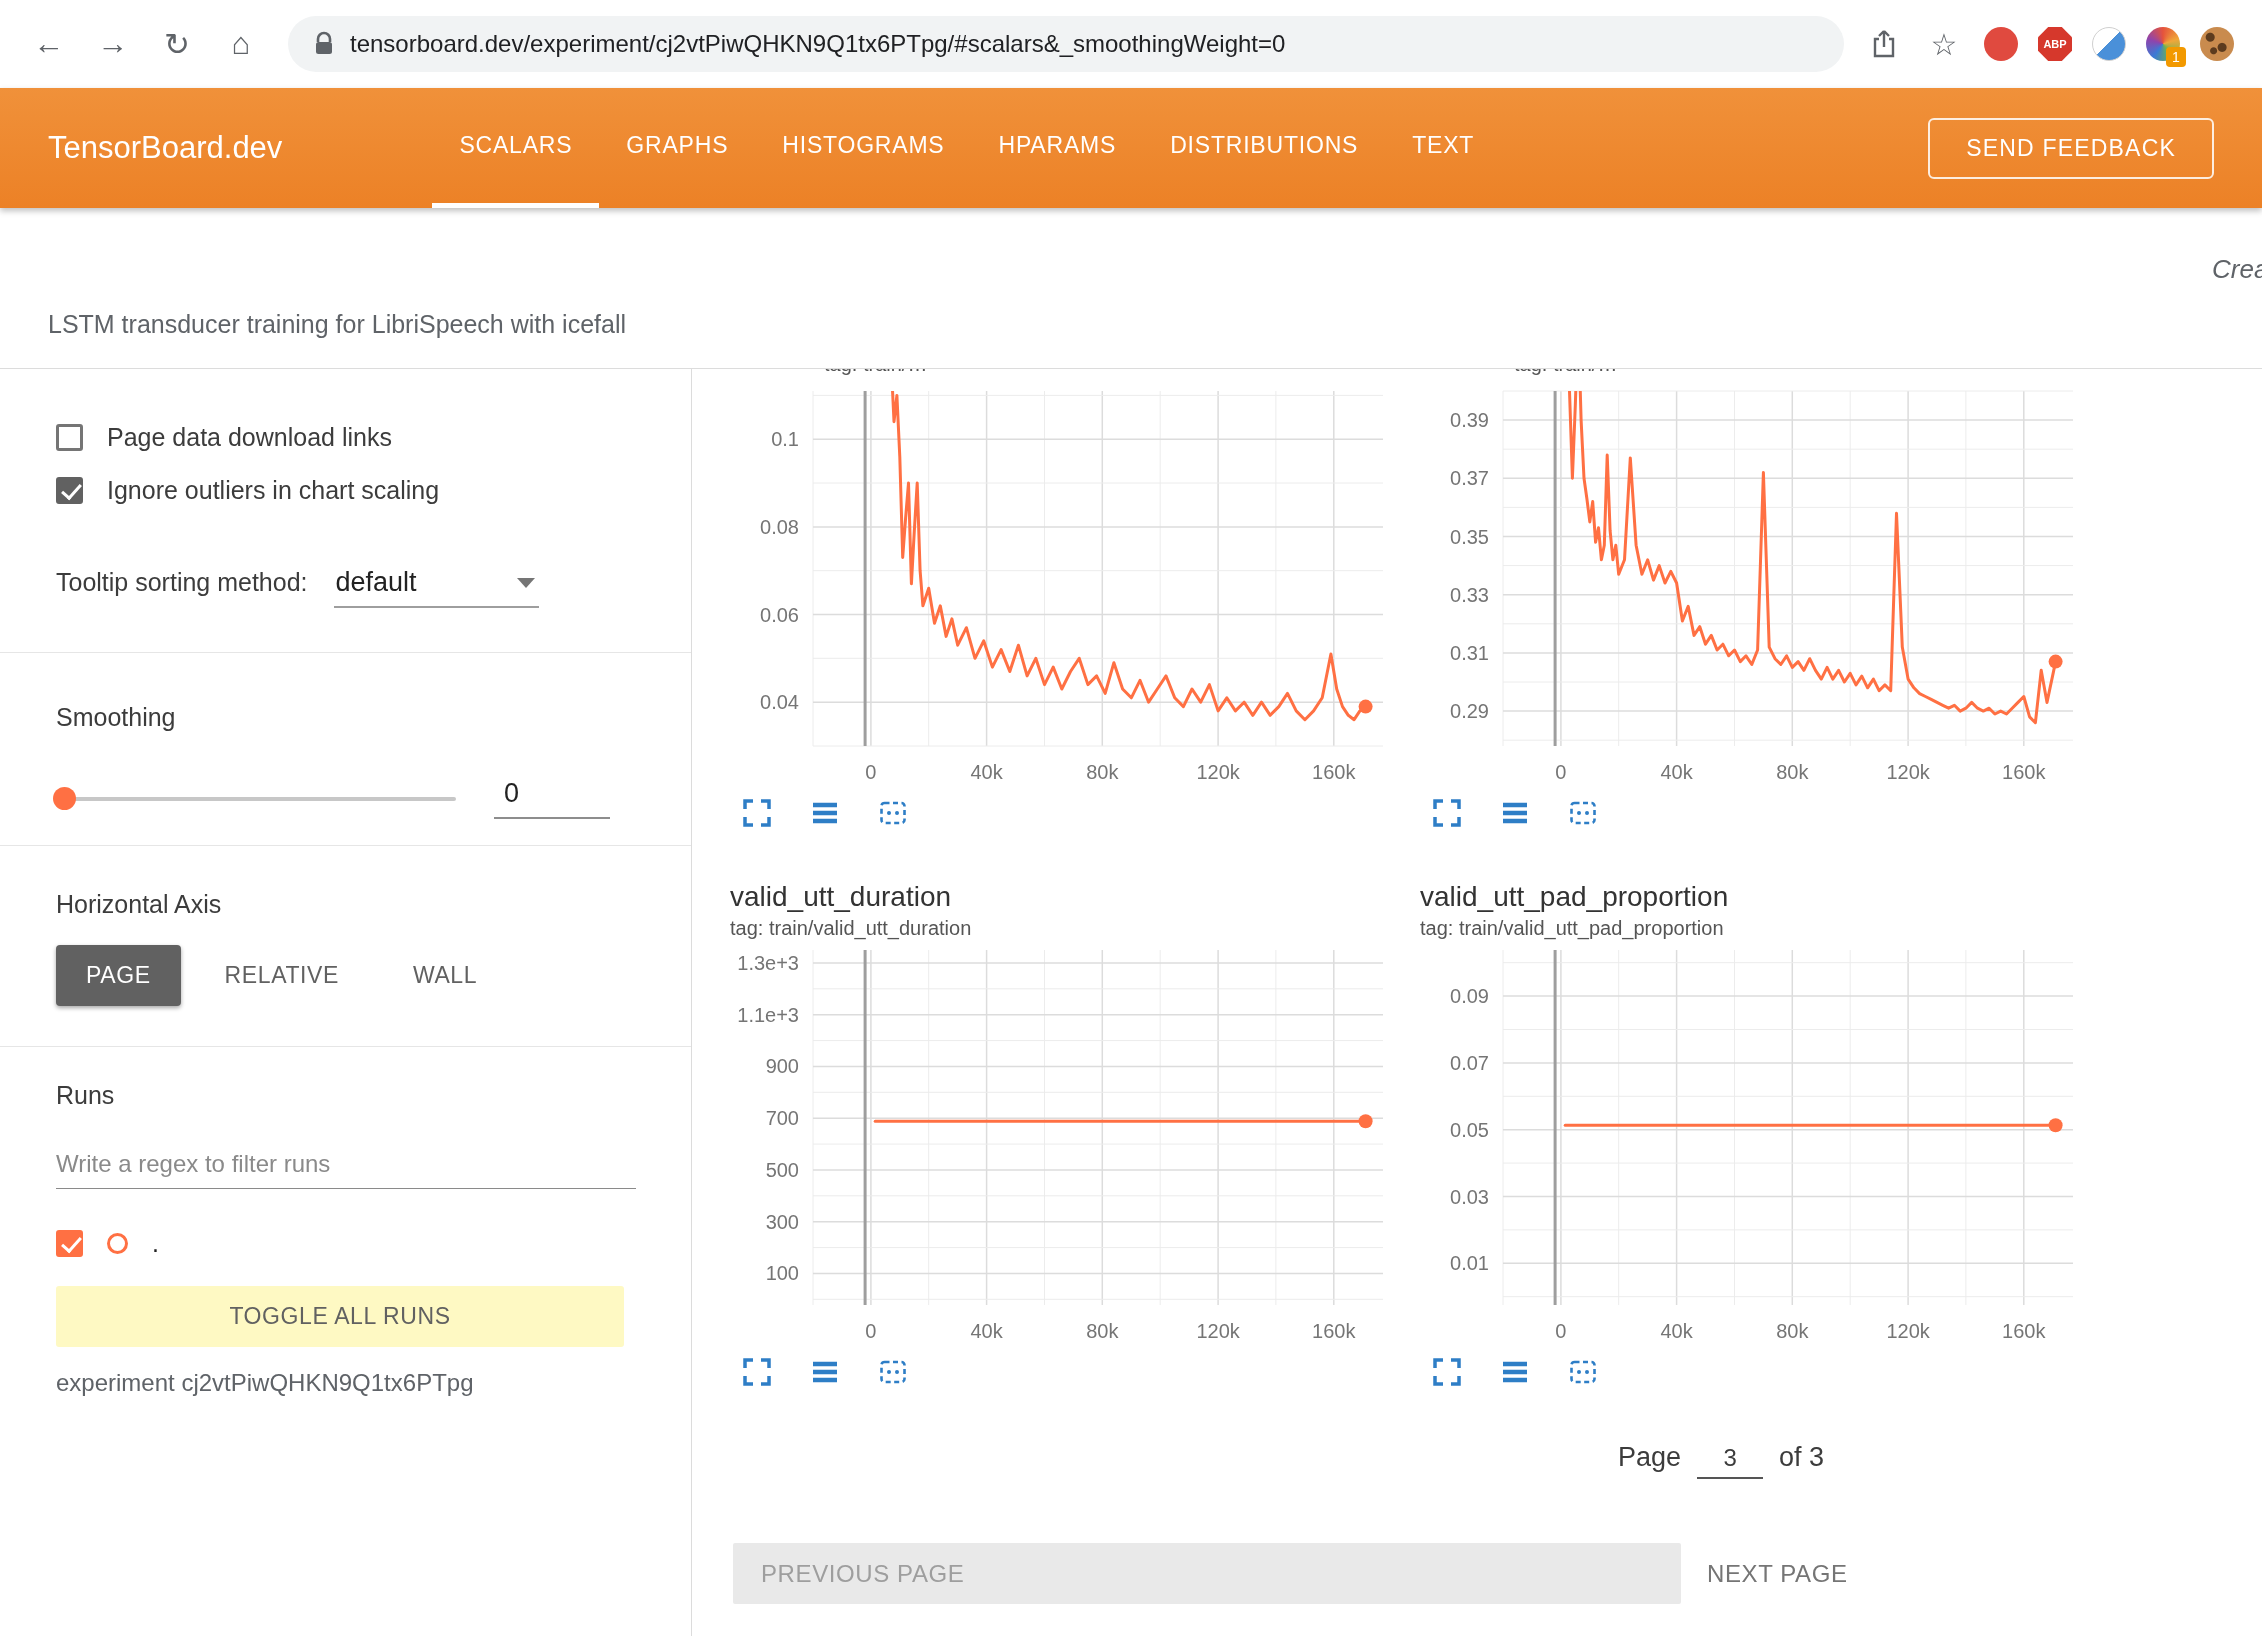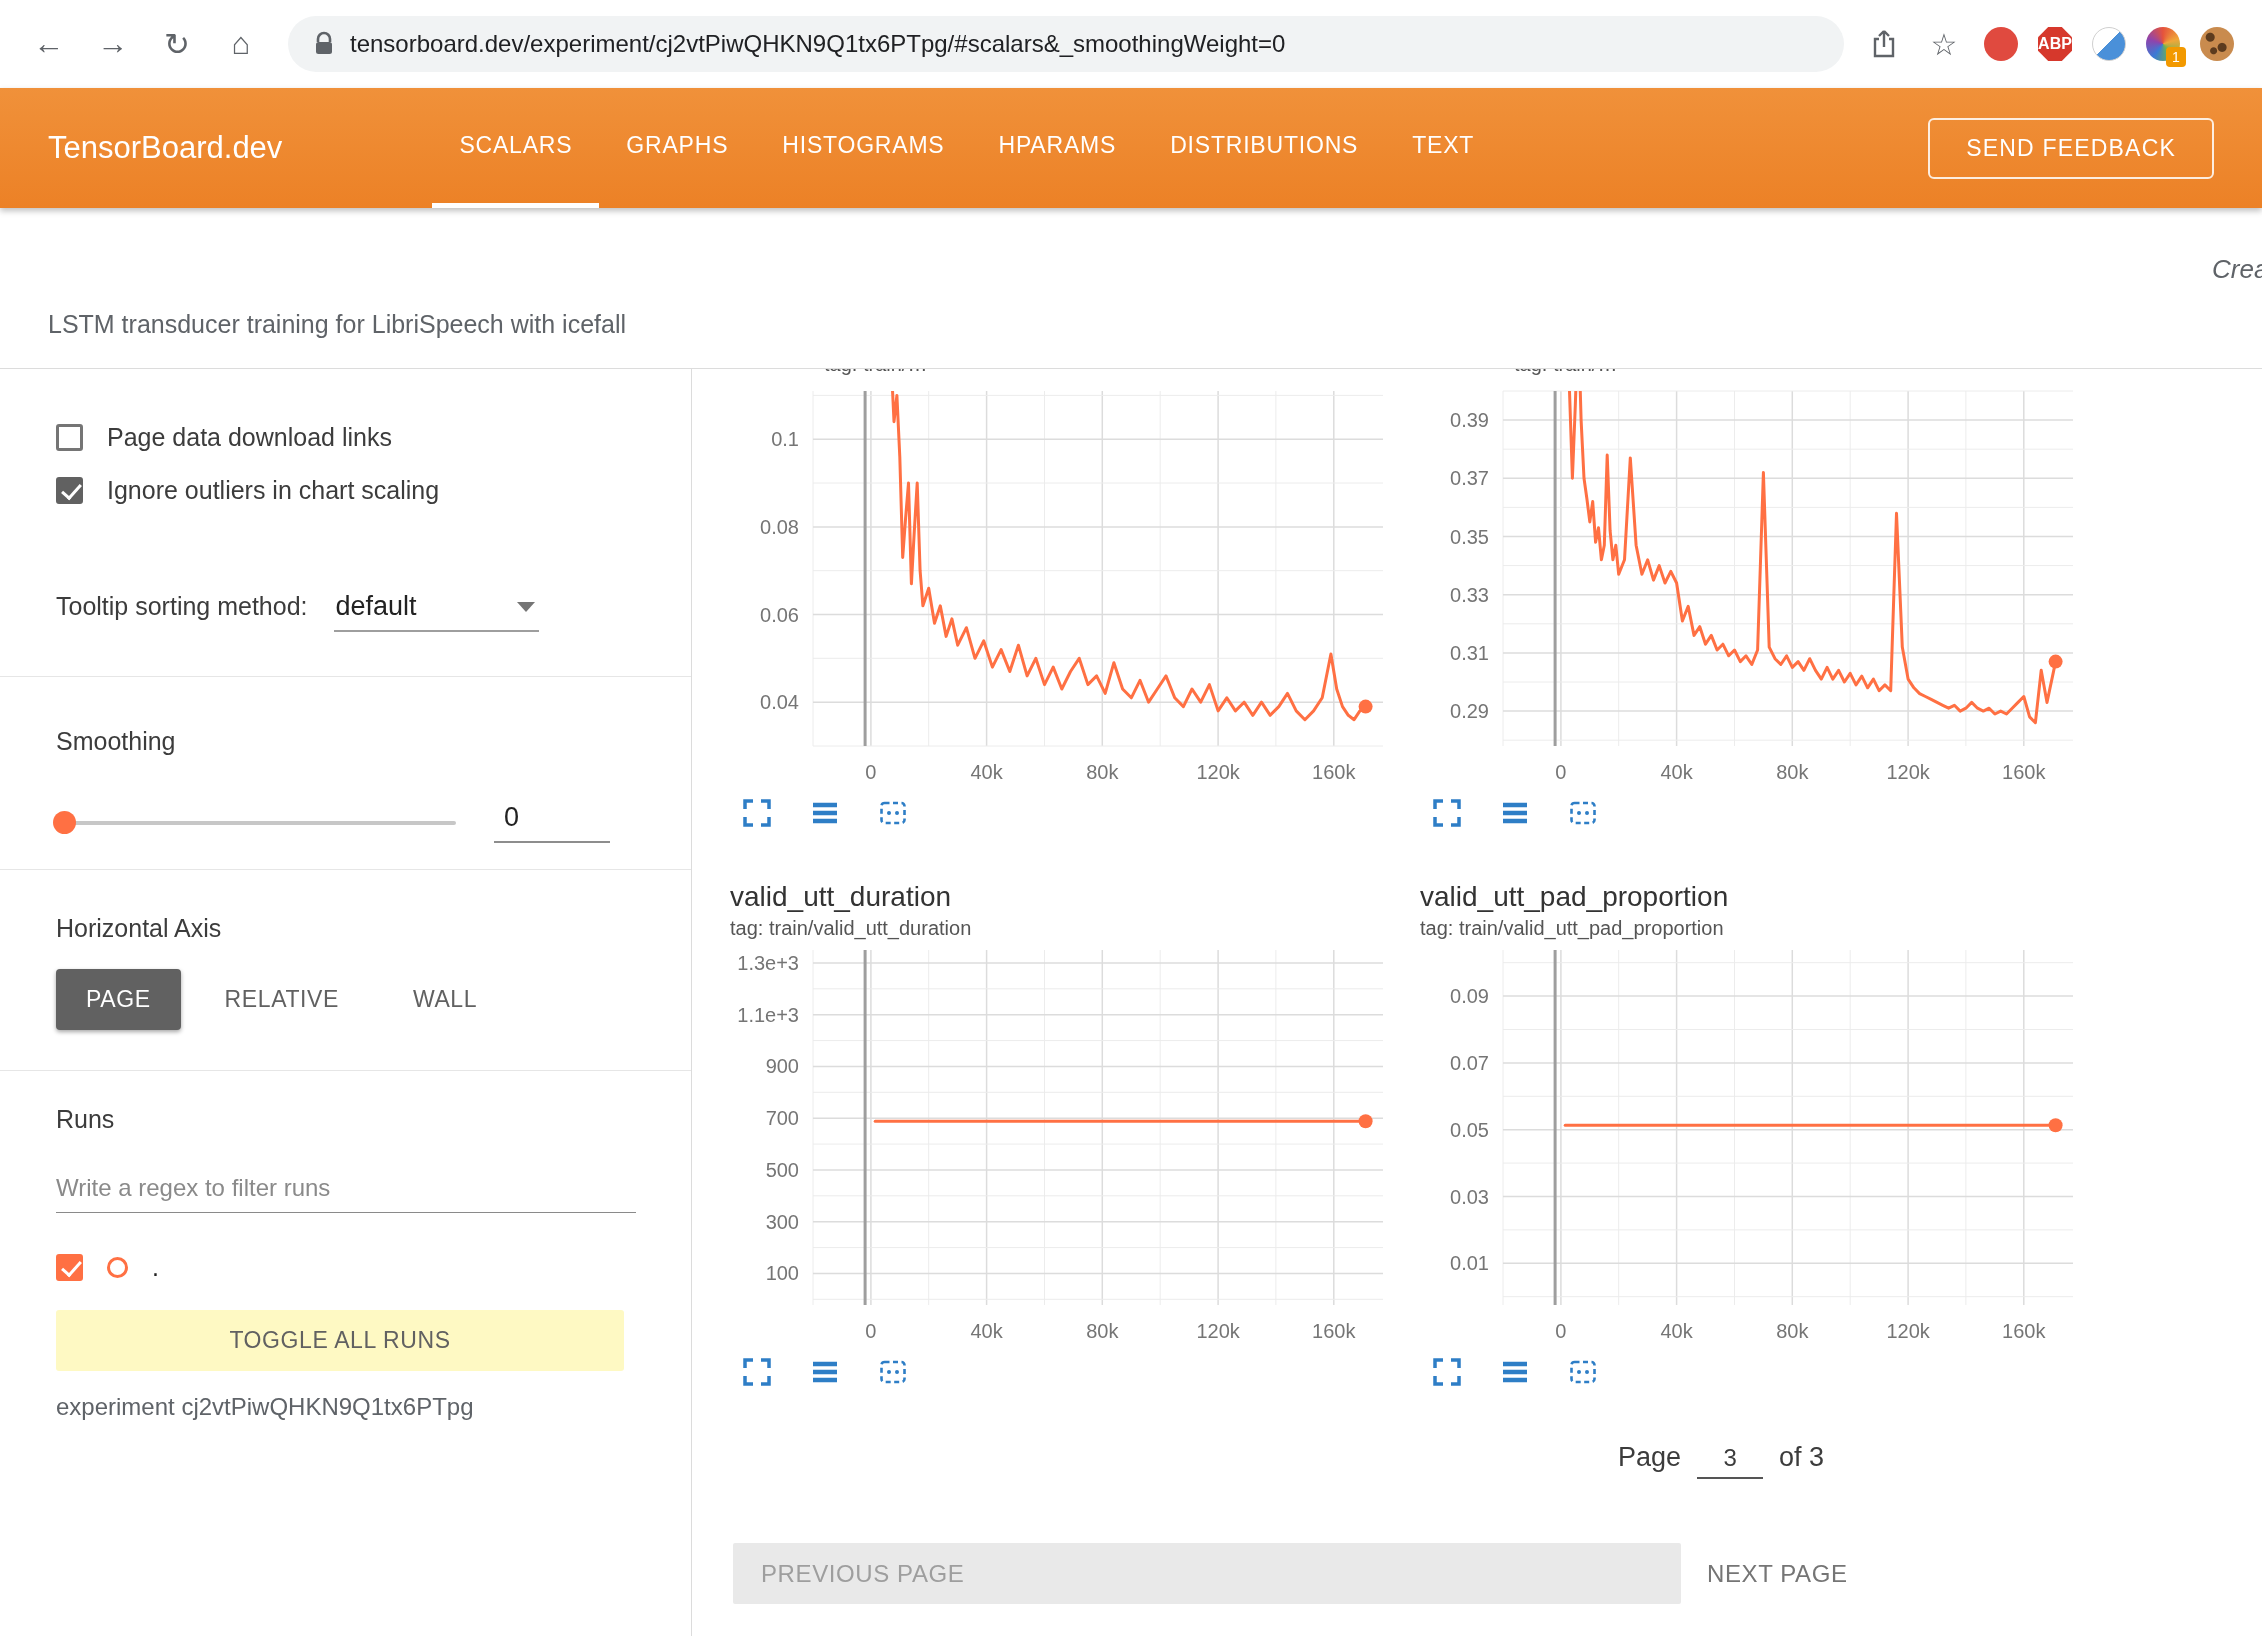--- a/index.html
+++ b/index.html
@@ -13,21 +13,21 @@
     font-size:31px; color:#5f6368; }
   .url-pill { flex:1; height:56px; background:#f1f3f4; border-radius:28px; display:flex; align-items:center;
     padding:0 26px; gap:16px; margin:0 10px; min-width:0; }
   .url-text { font-size:24px; color:#202124; white-space:nowrap; overflow:hidden; }
   .chrome-right { display:flex; align-items:center; gap:20px; padding-right:6px; }
   .chrome-icon { width:40px; height:40px; display:flex; align-items:center; justify-content:center;
     font-size:30px; color:#5f6368; }
   .ext-icon { width:34px; height:34px; border-radius:50%; position:relative; flex:0 0 auto; }
   .ext-adblock { background:#e04a3f; }
   .ext-abp { border-radius:8px; background:#d6382c; clip-path:polygon(30% 0,70% 0,100% 30%,100% 70%,70% 100%,30% 100%,0 70%,0 30%);
-    display:flex; align-items:center; justify-content:center; color:#fff; font-size:16px; font-weight:bold; }
+    display:flex; align-items:center; justify-content:center; color:#fff; font-size:11px; font-weight:bold; }
   .ext-blue { background:linear-gradient(135deg,#ffffff 48%,#4a90d9 48%); border:1px solid #d0d0d0; }
   .ext-colorful { background:conic-gradient(#e5533c,#f0a73a,#71b34c,#3a7bd5,#8e44ad,#e5533c); }
   .ext-badge { position:absolute; right:-6px; bottom:-6px; width:20px; height:20px; border-radius:4px;
     background:#f29900; color:#fff; font-size:14px; display:flex; align-items:center; justify-content:center; }
   .ext-cookie { background:radial-gradient(circle at 30% 30%, #5c3b1e 0 4px, transparent 5px),
                 radial-gradient(circle at 65% 60%, #5c3b1e 0 4px, transparent 5px),
                 radial-gradient(circle at 40% 70%, #5c3b1e 0 3px, transparent 4px),
                 #c98b4e; }
 
   
@@ -55,21 +55,21 @@
   .side-divider { height:1px; background:#e6e6e6; }
   .cb-row { display:flex; align-items:center; gap:24px; }
   .cb { width:27px; height:27px; border:3px solid #757575; border-radius:3px; position:relative; flex:0 0 auto; }
   .cb.checked { background:#616161; border-color:#616161; }
   .cb.checked::after { content:""; position:absolute; left:7px; top:0px; width:8px; height:16px;
     border:solid #fff; border-width:0 3.5px 3.5px 0; transform:rotate(42deg); }
   .cb.orange { background:#ff7043; border-color:#ff7043; }
   .cb.orange::after { content:""; position:absolute; left:7px; top:0px; width:8px; height:16px;
     border:solid #fff; border-width:0 3.5px 3.5px 0; transform:rotate(42deg); }
   .side-label { font-size:25px; color:#3c3c3c; }
-  .tooltip-row { display:flex; align-items:baseline; gap:26px; margin-top:84px; }
+  .tooltip-row { display:flex; align-items:baseline; gap:26px; margin-top:60px; }
   .select-field { width:205px; border-bottom:2px solid #9e9e9e; display:flex; align-items:center;
     justify-content:space-between; padding:2px 4px 8px 2px; }
   .select-value { font-size:27px; color:#222; }
   .caret-down { width:0; height:0; border-left:9px solid transparent; border-right:9px solid transparent;
     border-top:10px solid #757575; }
   .slider-row { display:flex; align-items:center; margin-top:46px; padding-bottom:26px; }
   .slider-track { width:400px; height:4px; background:#c7c7c7; border-radius:2px; position:relative; }
   .slider-thumb { position:absolute; left:-3px; top:-10px; width:23px; height:23px; border-radius:50%; background:#ff7043; }
   .smooth-value { width:116px; margin-left:38px; border-bottom:2px solid #8d8d8d; font-size:27px; color:#222;
     padding:0 0 8px 10px; }

